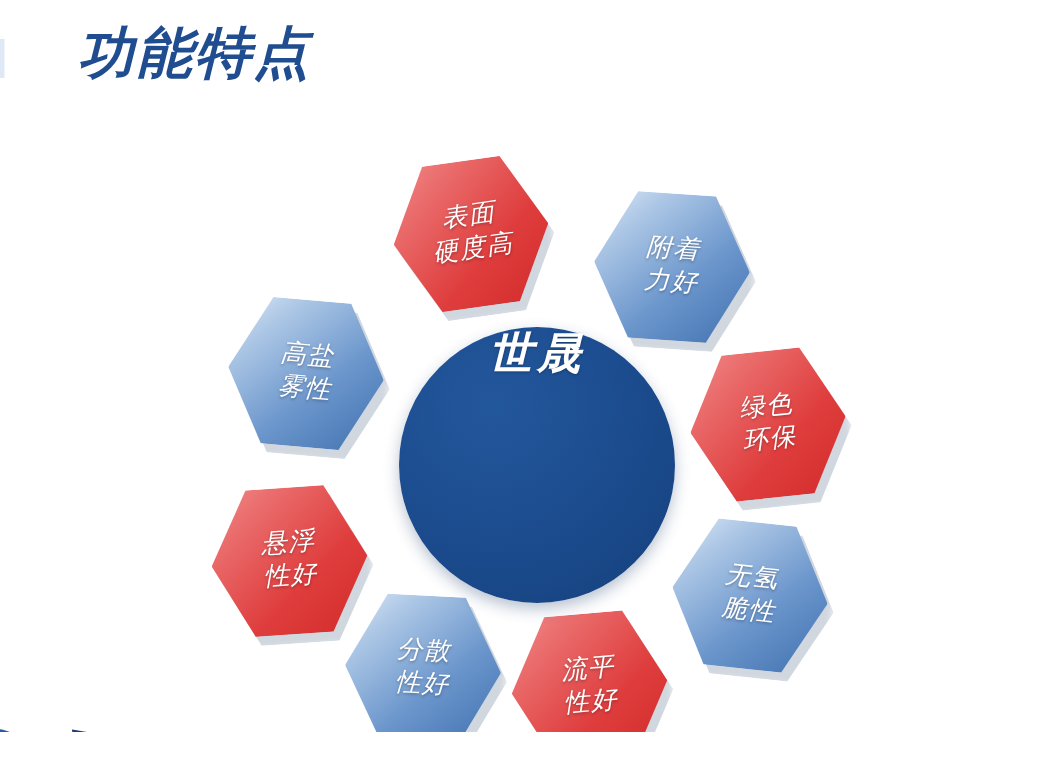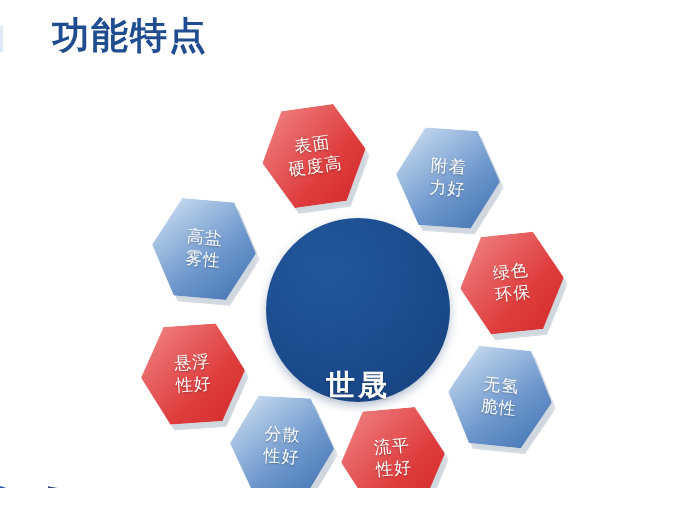--- a/index.html
+++ b/index.html
@@ -9,20 +9,21 @@
   }
   body {
     font-family: "DejaVu Sans", "Liberation Sans", sans-serif;
   }
   #slide {
     position: relative;
     width: 700px;
     height: 488px;
     background: #ffffff;
     overflow: hidden;
+    font-style: italic;
   }
 
   
   #page-title {
     position: absolute;
     left: 52px;
     top: 14px;
     font-size: 37px;
     font-weight: 700;
     letter-spacing: 2px;
@@ -73,21 +74,21 @@
     left: 266px;
     top: 218px;
     width: 184px;
     height: 184px;
     border-radius: 50%;
     background: radial-gradient(circle at 34% 28%, #23579c 0%, #1b4b8d 55%, #15407c 100%);
     box-shadow: 0 4px 10px rgba(20,50,100,0.30);
     display: flex;
     flex-direction: column;
     align-items: center;
-    justify-content: flex-end;
+    justify-content: space-between;
     color: #ffffff;
   }
   #center-circle .c-line1 {
     font-size: 29px;
     font-weight: 700;
     letter-spacing: 3px;
     line-height: 1.18;
     text-shadow: 0 1px 2px rgba(0,0,0,0.28);
   }
   #center-circle .c-line2 {

